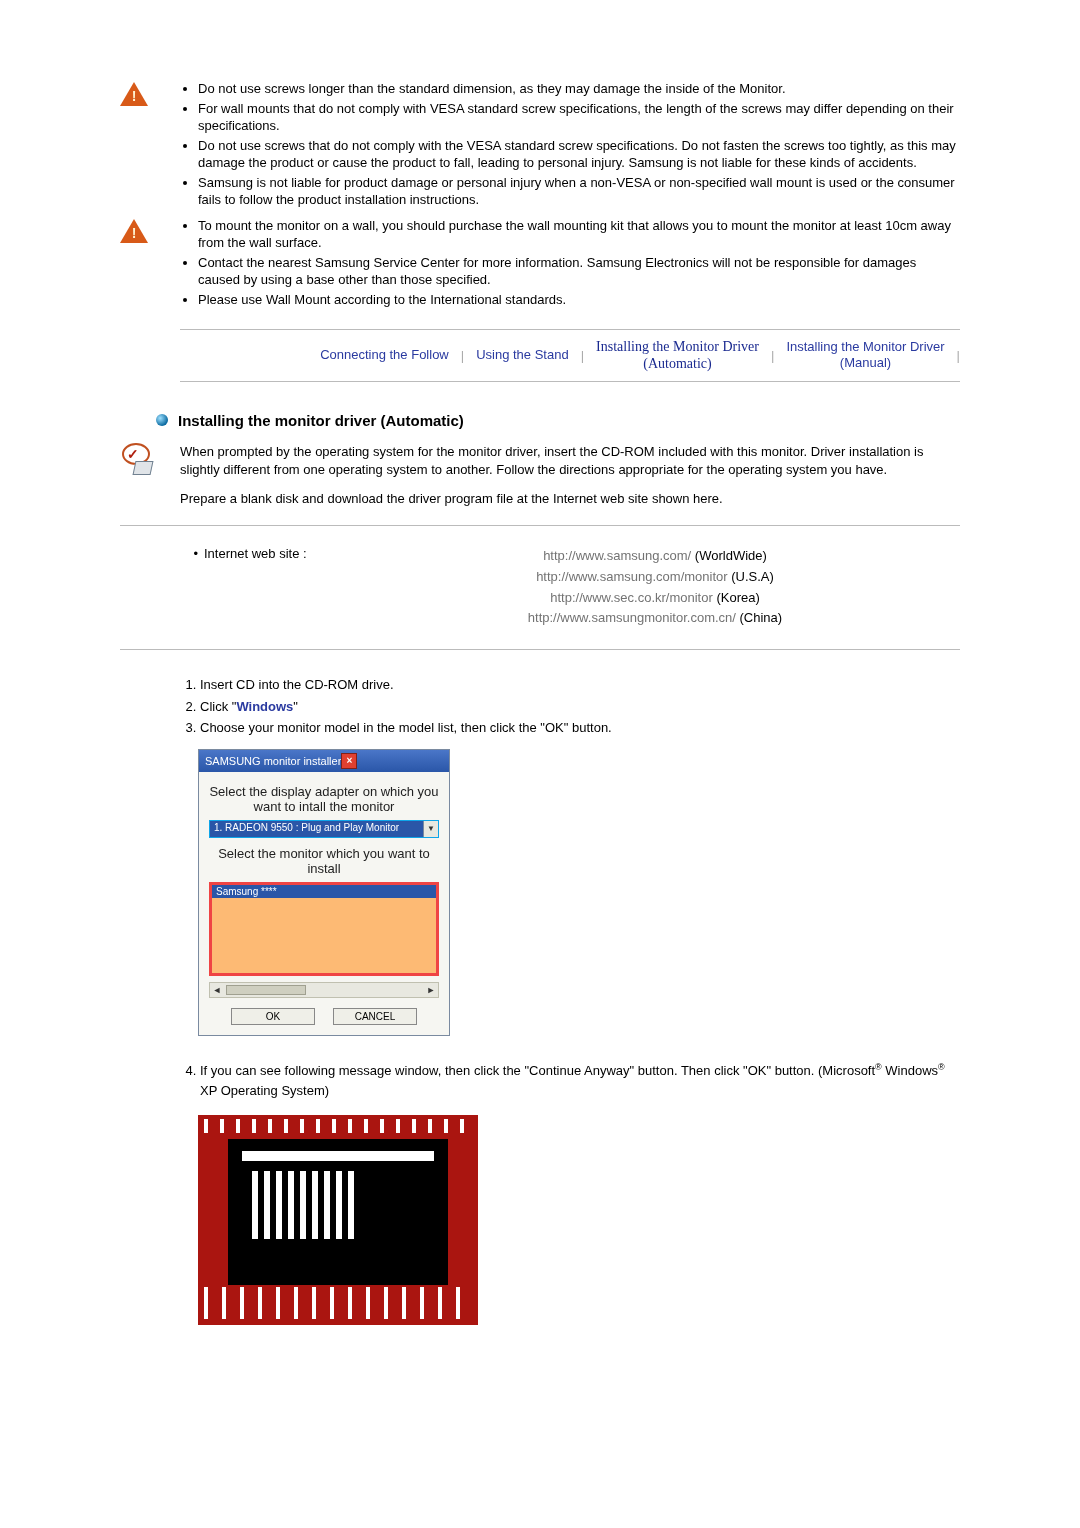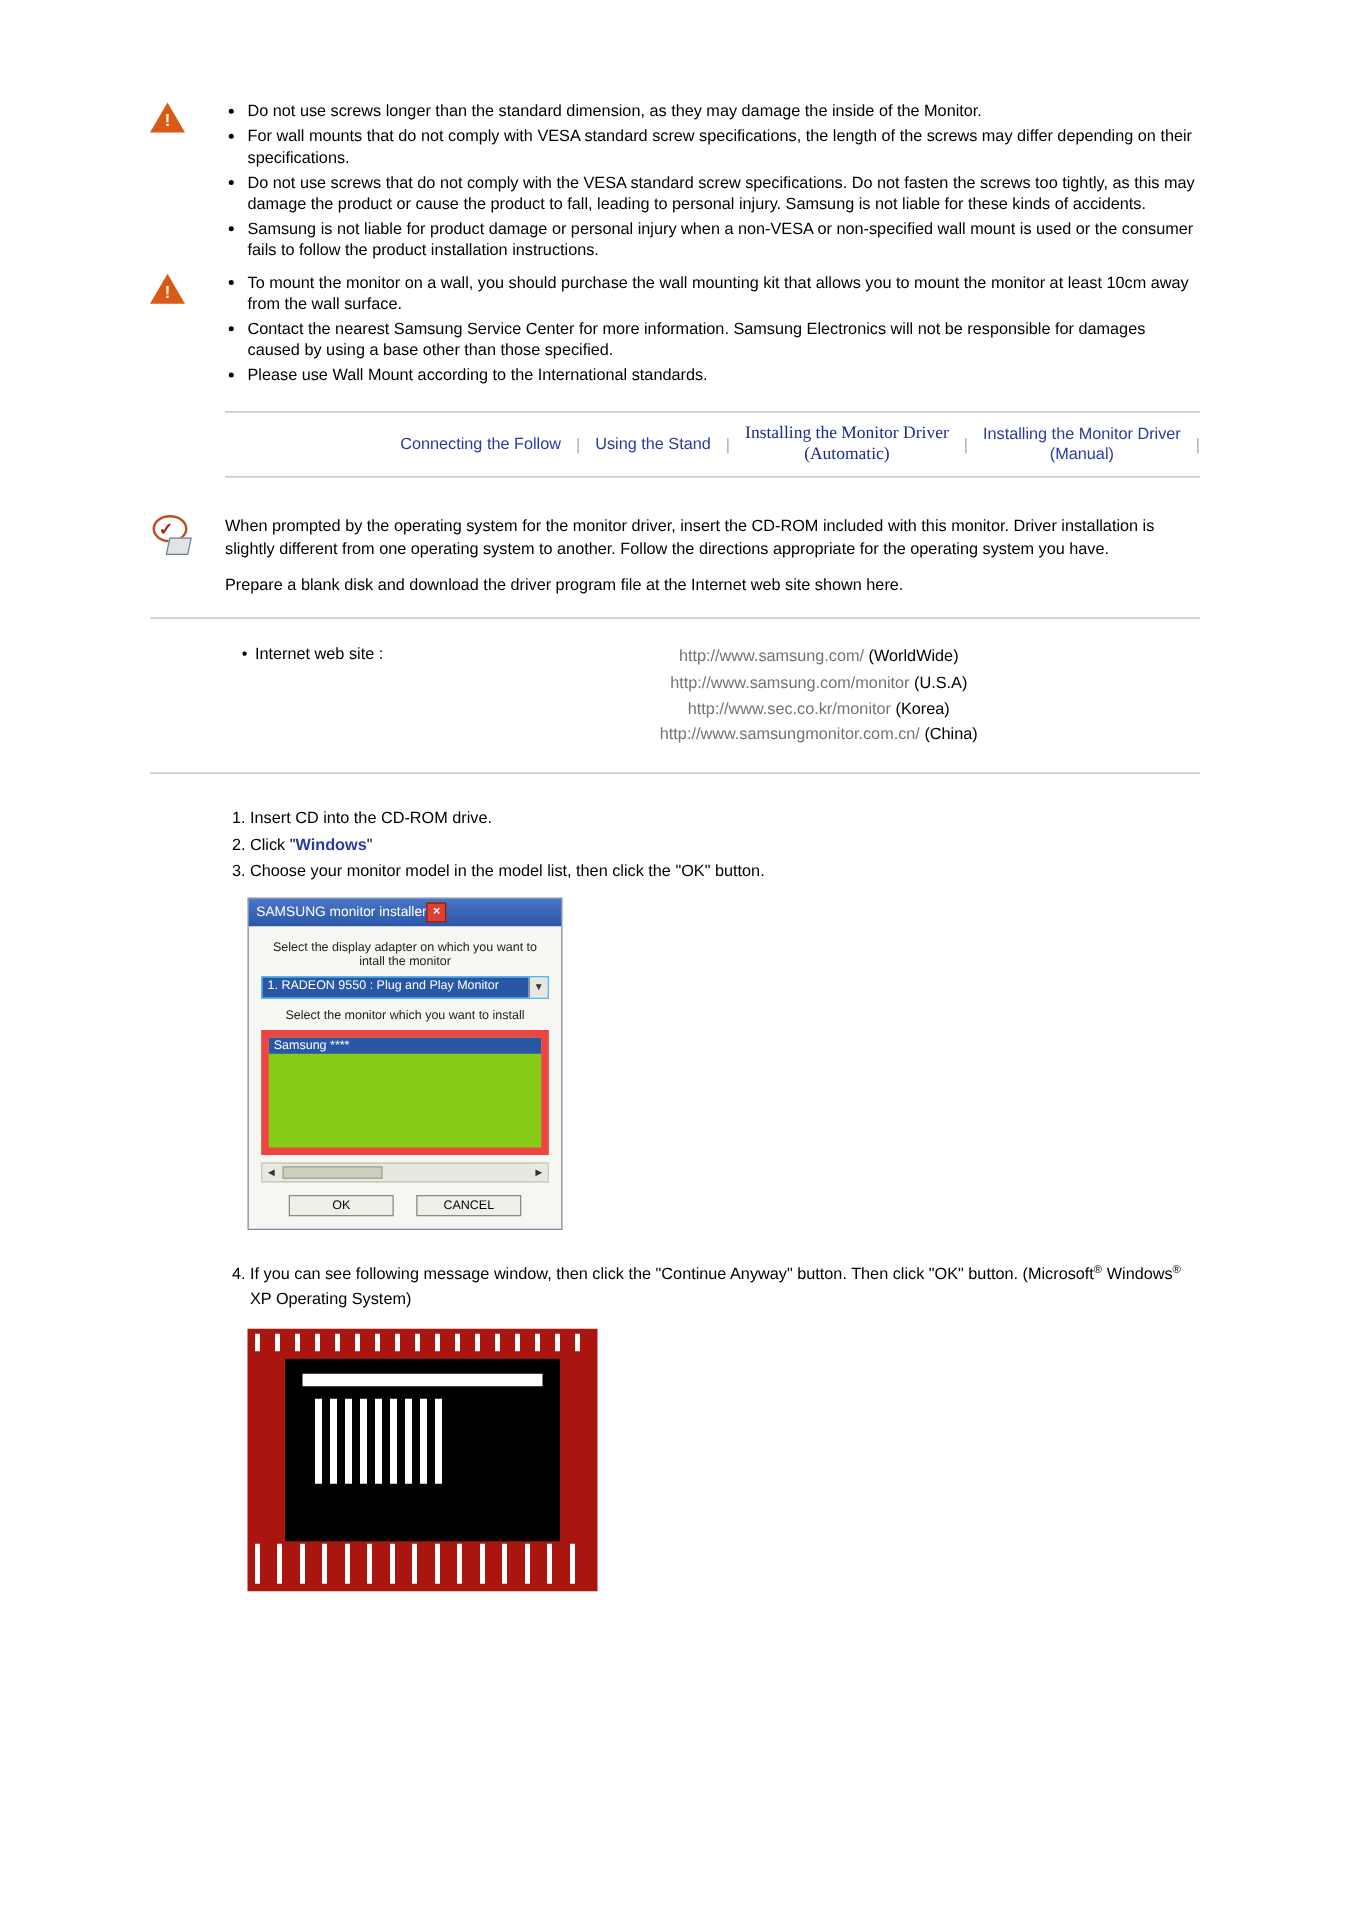--- a/index.html
+++ b/index.html
@@ -106,35 +106,35 @@
     font-size: 11px;
   }
   .installer-close {
     background: #e04030; color: #fff;
     width: 14px; height: 14px; display: inline-flex;
     align-items: center; justify-content: center;
     font-size: 10px; font-weight: bold;
     border: 1px solid #802018;
   }
   .installer-body { padding: 8px 10px 10px 10px; }
-  .installer-body .lbl { text-align: center; margin: 4px 0 6px 0; font-size: 10px; color: #222; }
+  .installer-body .lbl { text-align: center; margin: 4px 0 6px 0; font-size: 13px; color: #222; }
   .dd {
     display: flex; align-items: stretch; border: 1px solid #0ea5e9;
     height: 16px; margin-bottom: 8px; background: #fff;
   }
   .dd .ddtext {
     flex: 1; background: #2a56a8; color: #fff; font-size: 10px;
     padding: 1px 4px; white-space: nowrap; overflow: hidden;
   }
   .dd .ddarrow {
     width: 14px; background: #e8e8e0; border-left: 1px solid #7a8aa0;
     display: flex; align-items: center; justify-content: center; font-size: 8px; color: #333;
   }
   .listpane {
-    border: 6px solid #ef4444; height: 88px; background: #84cc16;
+    border: 3px solid #ef4444; height: 88px; background: #fdba74;
     margin-bottom: 6px; overflow: hidden;
   }
   .listpane .selrow {
     background: #2a56a8; color: #fff; font-size: 10px; padding: 1px 4px;
   }
   .hscroll {
     height: 14px; background: #e8e8e0; border: 1px solid #c0c0b0;
     display: flex; align-items: center; margin-bottom: 10px;
   }
   .hscroll .arrow {
@@ -247,20 +247,24 @@
       <span>(Automatic)</span>
     </span>
     <span class="nav-divider">|</span>
     <span class="nav-item">
       <span>Installing the Monitor Driver</span><br>
       <span>(Manual)</span>
     </span>
     <span class="nav-divider">|</span>
   </div>
 
+  <div class="section-title">
+    <span class="blue-bullet"></span>
+    <span>Installing the monitor driver (Automatic)</span>
+  </div>
 
   <div class="intro-row">
     <div class="intro-icon">
       <span class="check-ic">
         <span class="circ"></span><span class="tick">✓</span><span class="paper"></span>
       </span>
     </div>
     <div class="intro-text">
       <p class="bold">When prompted by the operating system for the monitor driver, insert the CD-ROM included with this monitor. Driver installation is slightly different from one operating system to another. Follow the directions appropriate for the operating system you have.</p>
       <p>Prepare a blank disk and download the driver program file at the Internet web site shown here.</p>

